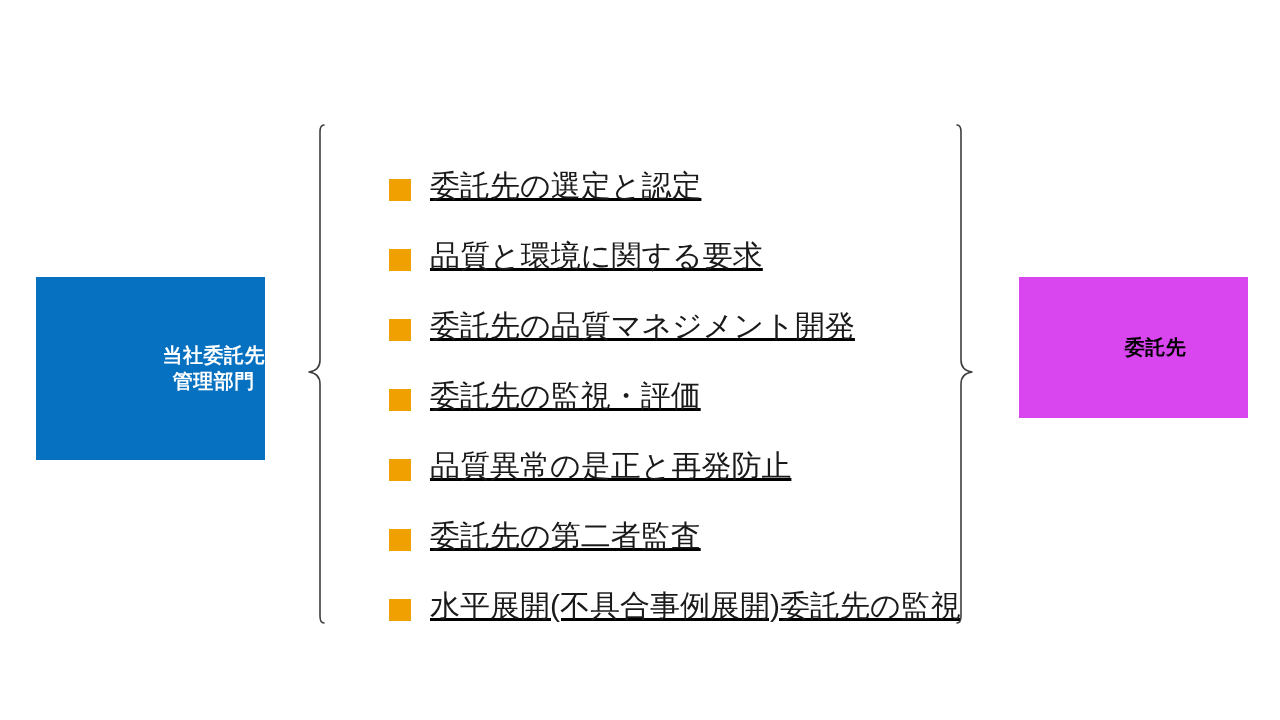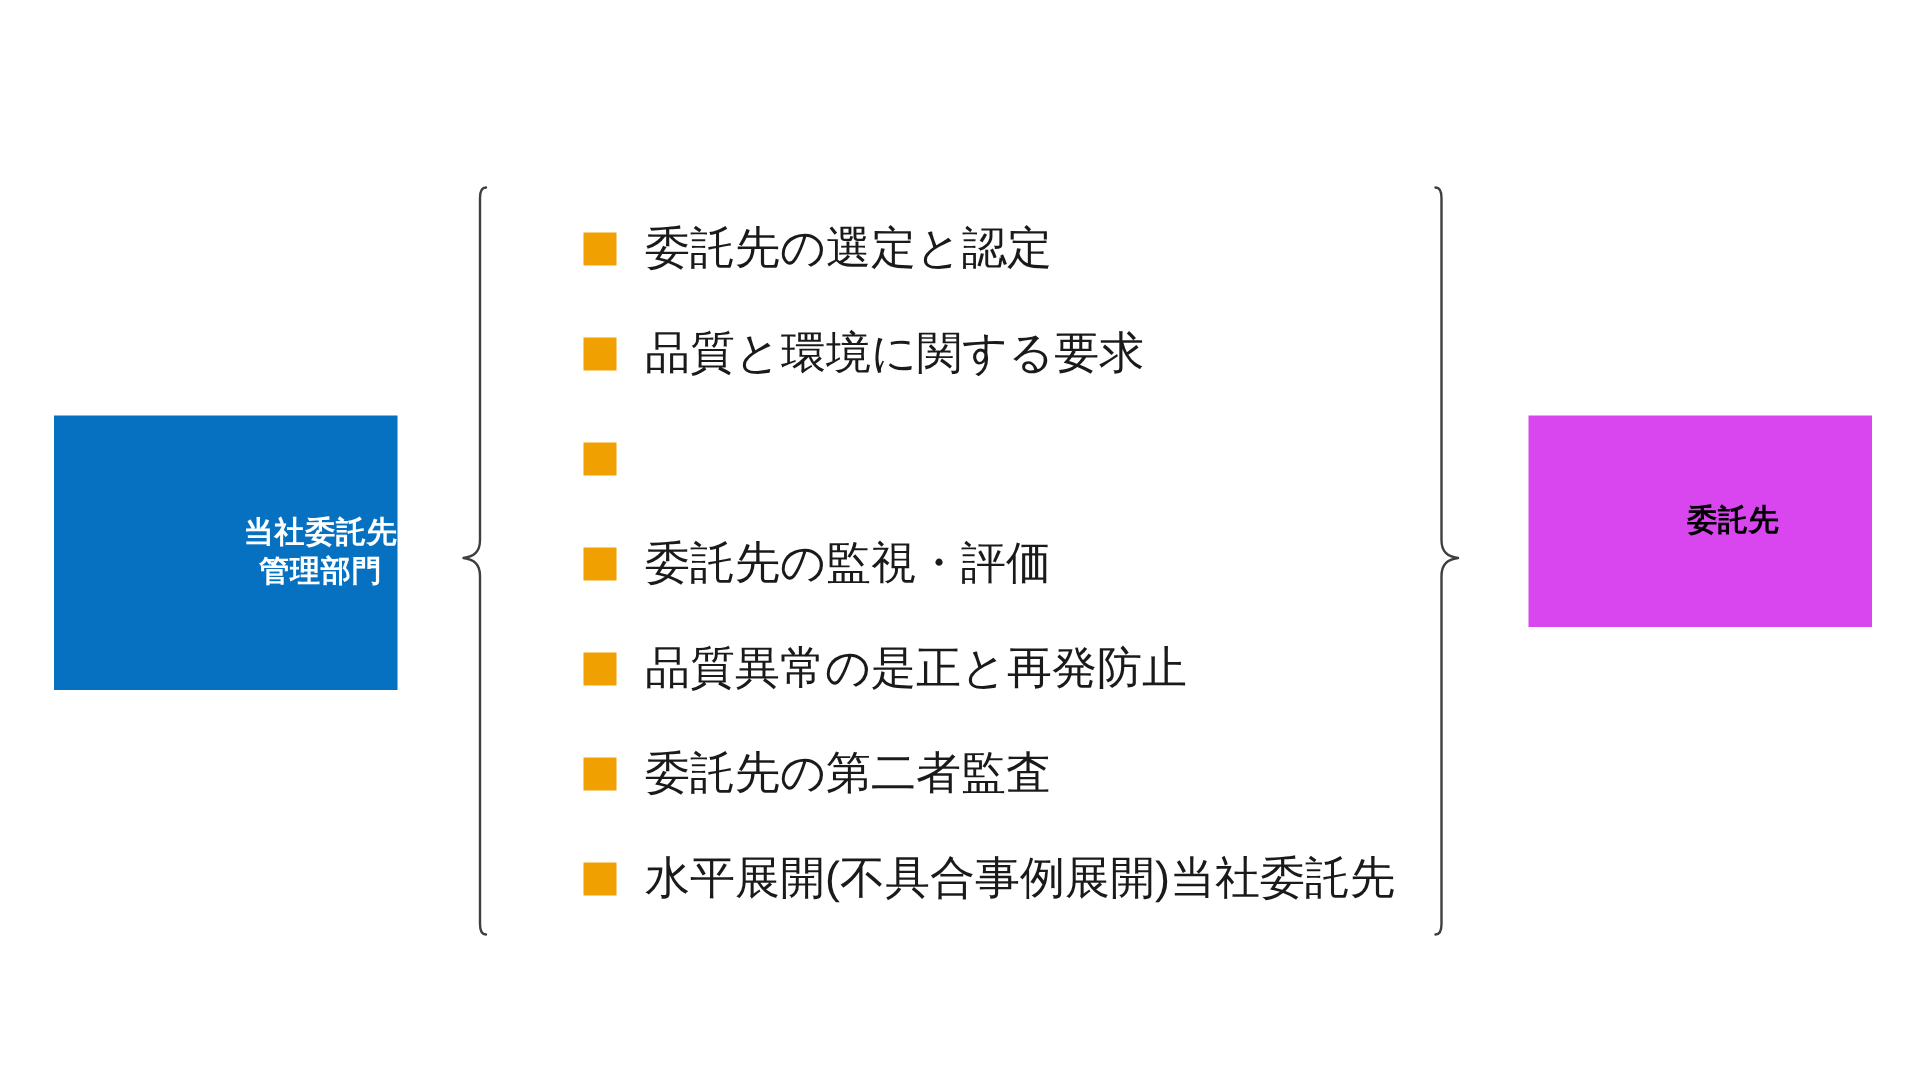--- a/index.html
+++ b/index.html
@@ -85,22 +85,23 @@
     position: absolute;
     left: 389px;
     top: 131px;
     width: 580px;
     margin: 0;
     padding: 0;
     list-style: none;
   }
   .activity-item {
     display: flex;
-    align-items: center;
+    align-items: flex-end;
     height: 70px;
+    text-decoration: underline;
   }
   .bullet-square {
     flex: 0 0 auto;
     width: 22px;
     height: 22px;
     background: #f0a000;
     margin-right: 19px;
   }
   .activity-text {
     font-size: 30px;
@@ -136,36 +137,37 @@
     <li class="activity-item">
       <span class="bullet-square"></span>
       <span class="activity-text">委託先の選定と認定</span>
     </li>
     <li class="activity-item">
       <span class="bullet-square"></span>
       <span class="activity-text">品質と環境に関する要求</span>
     </li>
     <li class="activity-item">
       <span class="bullet-square"></span>
+      <span class="activity-text">委託先の品質マネジメント開発</span>
     </li>
     <li class="activity-item">
       <span class="bullet-square"></span>
       <span class="activity-text">委託先の監視・評価</span>
     </li>
     <li class="activity-item">
       <span class="bullet-square"></span>
       <span class="activity-text">品質異常の是正と再発防止</span>
     </li>
     <li class="activity-item">
       <span class="bullet-square"></span>
       <span class="activity-text">委託先の第二者監査</span>
     </li>
     <li class="activity-item">
       <span class="bullet-square"></span>
-      <span class="activity-text">水平展開(不具合事例展開)当社委託先</span>
+      <span class="activity-text">水平展開(不具合事例展開)委託先の監視</span>
     </li>
   </ul>
 
   <div class="brace" id="brace-right">
     <svg viewBox="0 0 40 508" preserveAspectRatio="none" aria-hidden="true">
       <path d="M 2 5
                C 4 5 6 6 6 12
                L 6 240
                C 6 248 10 251 17 252
                C 10 253 6 256 6 264

